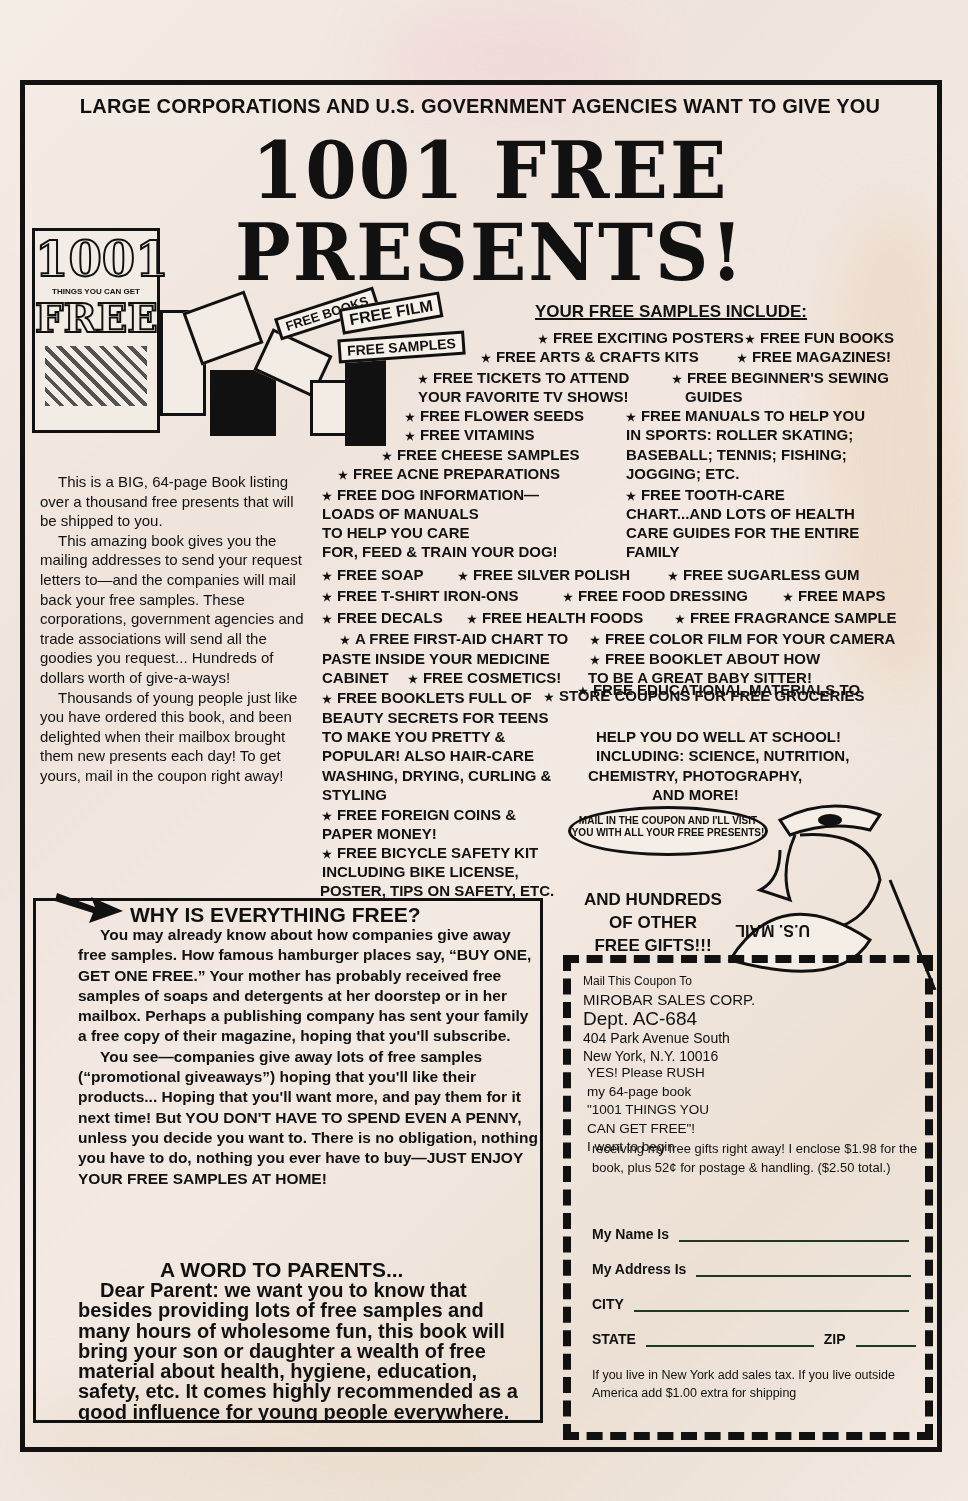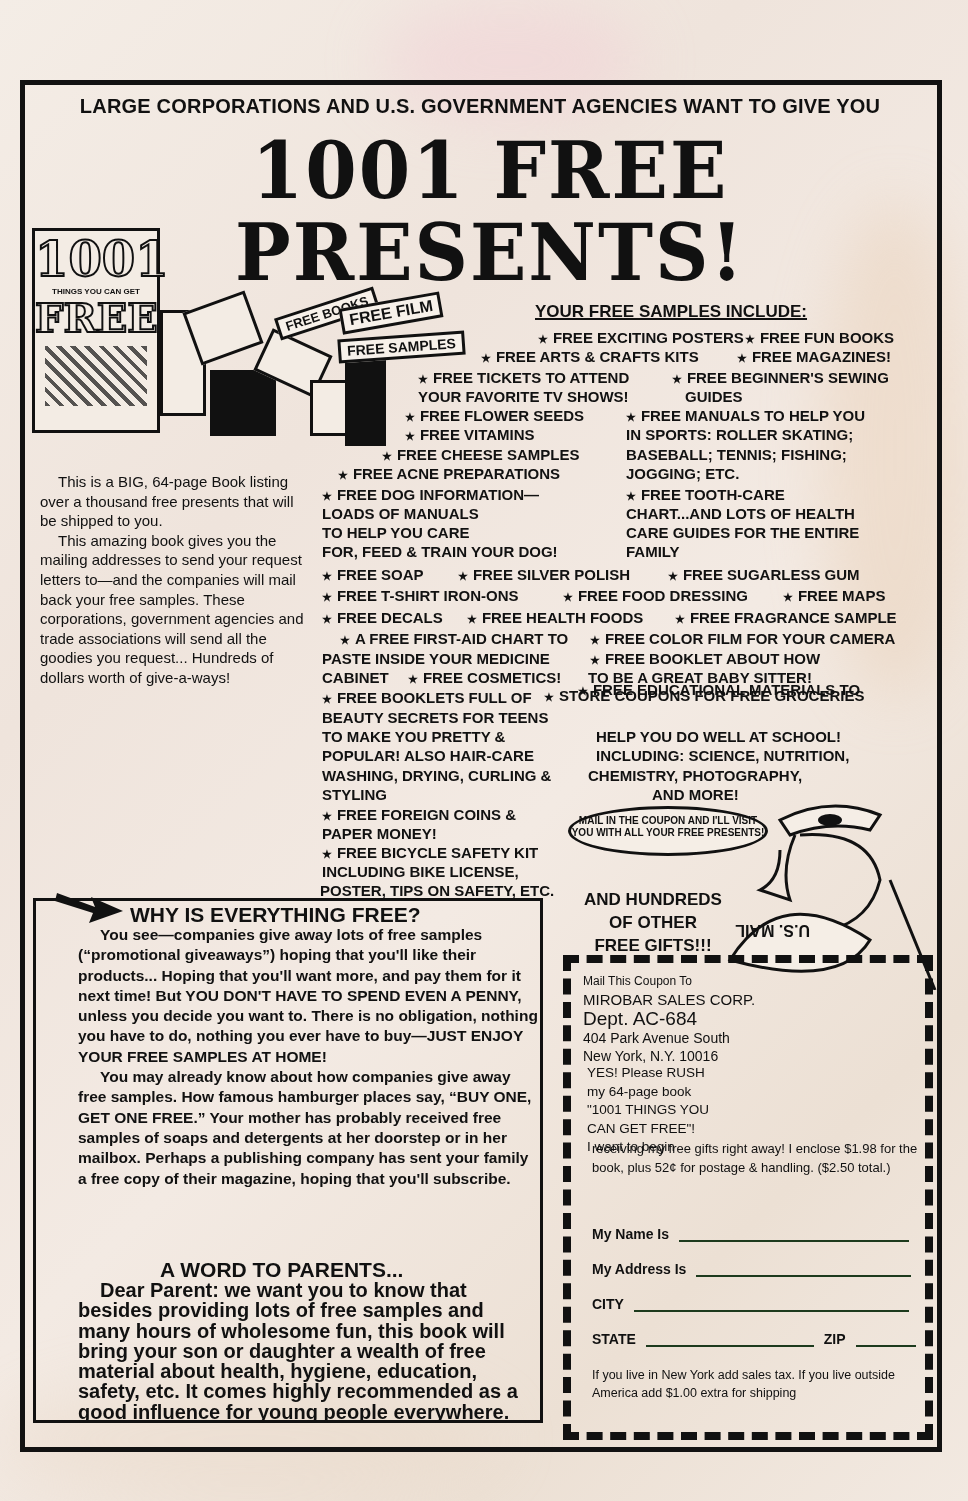--- a/index.html
+++ b/index.html
@@ -131,30 +131,31 @@
     <div class="item" style="left: 322px; top: 805px;"><span class="star">★</span><span>FREE FOREIGN COINS &amp;</span></div>
     <div class="item" style="left: 322px; top: 824px;"><span>PAPER MONEY!</span></div>
     <div class="item" style="left: 322px; top: 843px;"><span class="star">★</span><span>FREE BICYCLE SAFETY KIT</span></div>
     <div class="item" style="left: 322px; top: 862px;"><span>INCLUDING BIKE LICENSE,</span></div>
     <div class="item" style="left: 320px; top: 881px;"><span>POSTER, TIPS ON SAFETY, ETC.</span></div>
   </div>
 
 <div class="abs body-left">
   <p>This is a BIG, 64-page Book listing over a thousand free presents that will be shipped to you.</p>
   <p>This amazing book gives you the mailing addresses to send your request letters to—and the companies will mail back your free samples. These corporations, government agencies and trade associations will send all the goodies you request... Hundreds of dollars worth of give-a-ways!</p>
+  <p>Thousands of young people just like you have ordered this book, and been delighted when their mailbox brought them new presents each day! To get yours, mail in the coupon right away!</p>
 </div>
 
 <div class="abs why-box"></div>
 <svg class="abs arrow" viewBox="0 0 70 40">
   <path d="M2 8 L40 22 L36 12 L68 26 L34 38 L38 28 L0 16 Z" fill="#111"></path>
 </svg>
 <div class="abs why-title">WHY IS EVERYTHING FREE?</div>
 <div class="abs why-body">
+  <p>You may already know about how companies give away free samples. How famous hamburger places say, “BUY ONE, GET ONE FREE.” Your mother has probably received free samples of soaps and detergents at her doorstep or in her mailbox. Perhaps a publishing company has sent your family a free copy of their magazine, hoping that you'll subscribe.</p>
   <p>You see—companies give away lots of free samples (“promotional giveaways”) hoping that you'll like their products... Hoping that you'll want more, and pay them for it next time! But YOU DON'T HAVE TO SPEND EVEN A PENNY, unless you decide you want to. There is no obligation, nothing you have to do, nothing you ever have to buy—JUST ENJOY YOUR FREE SAMPLES AT HOME!</p>
-  <p>You may already know about how companies give away free samples. How famous hamburger places say, “BUY ONE, GET ONE FREE.” Your mother has probably received free samples of soaps and detergents at her doorstep or in her mailbox. Perhaps a publishing company has sent your family a free copy of their magazine, hoping that you'll subscribe.</p>
 </div>
 <div class="abs parents-title">A WORD TO PARENTS...</div>
 <div class="abs parents-body">
   <p>Dear Parent: we want you to know that besides providing lots of free samples and many hours of wholesome fun, this book will bring your son or daughter a wealth of free material about health, hygiene, education, safety, etc. It comes highly recommended as a good influence for young people everywhere.</p>
 </div>
 
 <div class="abs bubble">MAIL IN THE COUPON AND I'LL VISIT YOU WITH ALL YOUR FREE PRESENTS!</div>
 <svg class="abs mailman" viewBox="0 0 220 200">
   <path d="M60 30 Q110 5 160 25 L150 40 Q110 30 70 45 Z" fill="#f5eee6" stroke="#111" stroke-width="3"></path>
   <ellipse cx="110" cy="30" rx="12" ry="6" fill="#111"></ellipse>

